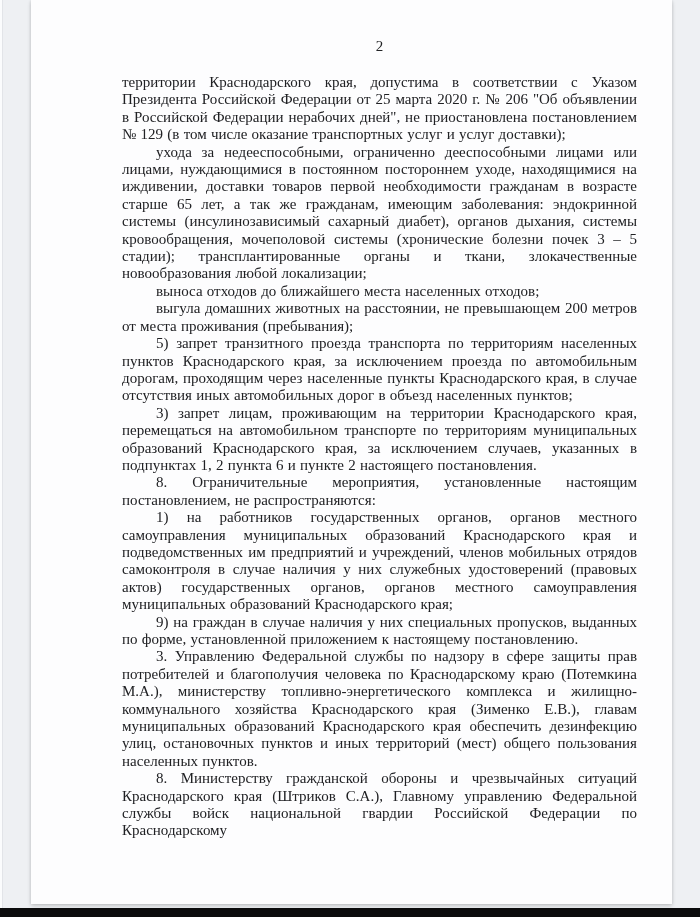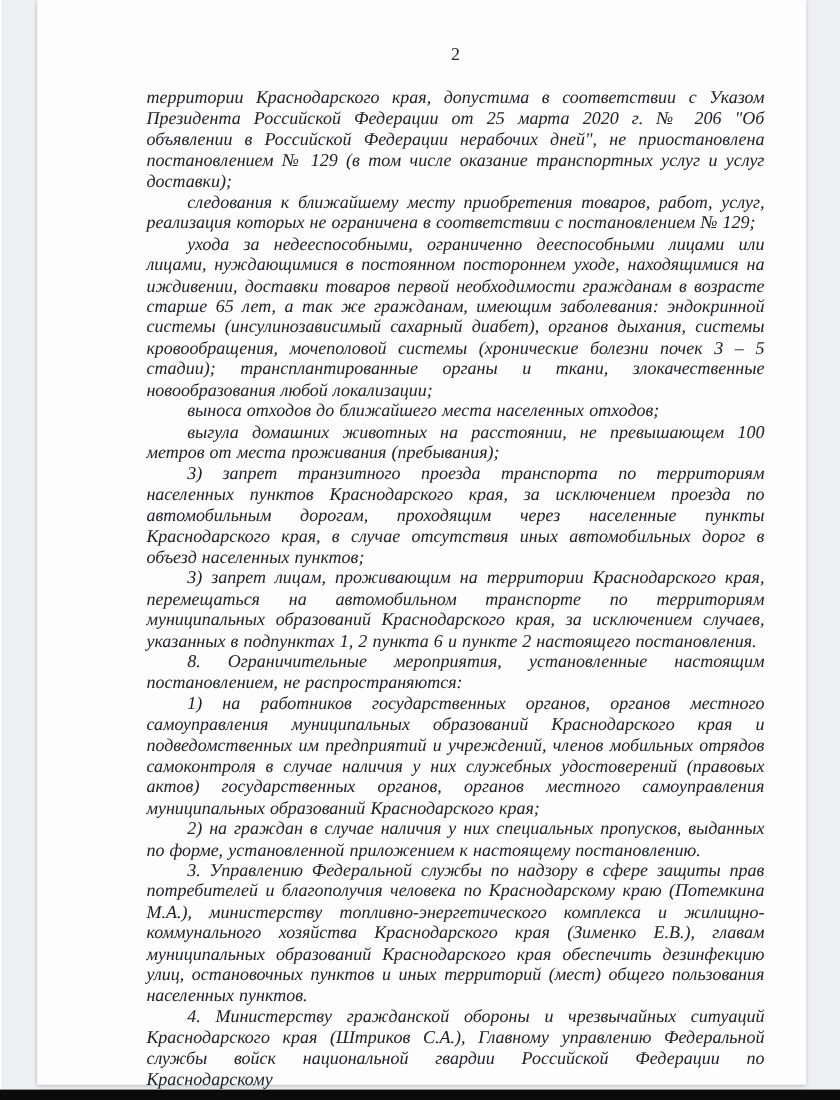--- a/index.html
+++ b/index.html
@@ -49,21 +49,20 @@
     font-size: 15px;
     line-height: 17.4px;
     color: #202124;
     text-align: justify;
     word-spacing: 0.5px;
   }
   .document-body p {
     margin: 0;
     padding: 0;
     text-indent: 34px;
-    font-style: italic;
   }
   .document-body p.continuation {
     text-indent: 0;
   }
   .bottom-black-bar {
     position: absolute;
     left: 0;
     top: 908px;
     width: 700px;
     height: 9px;
@@ -72,27 +71,26 @@
 </style>
 </head>
 <body>
 
 <div class="left-edge-highlight"></div>
 
 <div class="document-sheet">
   <div class="page-number">2</div>
   <div class="document-body">
     <p class="continuation">территории Краснодарского края, допустима в соответствии с Указом Президента Российской Федерации от 25 марта 2020 г. № 206 "Об объявлении в Российской Федерации нерабочих дней", не приостановлена постановлением № 129 (в том числе оказание транспортных услуг и услуг доставки);</p>
-    <p>следования к ближайшему месту приобретения товаров, работ, услуг, реализация которых не ограничена в соответствии с постановлением № 129;</p>
     <p>ухода за недееспособными, ограниченно дееспособными лицами или лицами, нуждающимися в постоянном постороннем уходе, находящимися на иждивении, доставки товаров первой необходимости гражданам в возрасте старше 65 лет, а так же гражданам, имеющим заболевания: эндокринной системы (инсулинозависимый сахарный диабет), органов дыхания, системы кровообращения, мочеполовой системы (хронические болезни почек 3 – 5 стадии); трансплантированные органы и ткани, злокачественные новообразования любой локализации;</p>
     <p>выноса отходов до ближайшего места населенных отходов;</p>
-    <p>выгула домашних животных на расстоянии, не превышающем 100 метров от места проживания (пребывания);</p>
-    <p>3) запрет транзитного проезда транспорта по территориям населенных пунктов Краснодарского края, за исключением проезда по автомобильным дорогам, проходящим через населенные пункты Краснодарского края, в случае отсутствия иных автомобильных дорог в объезд населенных пунктов;</p>
+    <p>выгула домашних животных на расстоянии, не превышающем 200 метров от места проживания (пребывания);</p>
+    <p>5) запрет транзитного проезда транспорта по территориям населенных пунктов Краснодарского края, за исключением проезда по автомобильным дорогам, проходящим через населенные пункты Краснодарского края, в случае отсутствия иных автомобильных дорог в объезд населенных пунктов;</p>
     <p>3) запрет лицам, проживающим на территории Краснодарского края, перемещаться на автомобильном транспорте по территориям муниципальных образований Краснодарского края, за исключением случаев, указанных в подпунктах 1, 2 пункта 6 и пункте 2 настоящего постановления.</p>
     <p>8. Ограничительные мероприятия, установленные настоящим постановлением, не распространяются:</p>
     <p>1) на работников государственных органов, органов местного самоуправления муниципальных образований Краснодарского края и подведомственных им предприятий и учреждений, членов мобильных отрядов самоконтроля в случае наличия у них служебных удостоверений (правовых актов) государственных органов, органов местного самоуправления муниципальных образований Краснодарского края;</p>
-    <p>2) на граждан в случае наличия у них специальных пропусков, выданных по форме, установленной приложением к настоящему постановлению.</p>
+    <p>9) на граждан в случае наличия у них специальных пропусков, выданных по форме, установленной приложением к настоящему постановлению.</p>
     <p>3. Управлению Федеральной службы по надзору в сфере защиты прав потребителей и благополучия человека по Краснодарскому краю (Потемкина М.А.), министерству топливно-энергетического комплекса и жилищно-коммунального хозяйства Краснодарского края (Зименко Е.В.), главам муниципальных образований Краснодарского края обеспечить дезинфекцию улиц, остановочных пунктов и иных территорий (мест) общего пользования населенных пунктов.</p>
-    <p>4. Министерству гражданской обороны и чрезвычайных ситуаций Краснодарского края (Штриков С.А.), Главному управлению Федеральной службы войск национальной гвардии Российской Федерации по Краснодарскому</p>
+    <p>8. Министерству гражданской обороны и чрезвычайных ситуаций Краснодарского края (Штриков С.А.), Главному управлению Федеральной службы войск национальной гвардии Российской Федерации по Краснодарскому</p>
   </div>
 </div>
 
 <div class="bottom-black-bar"></div>
 
 </body></html>

